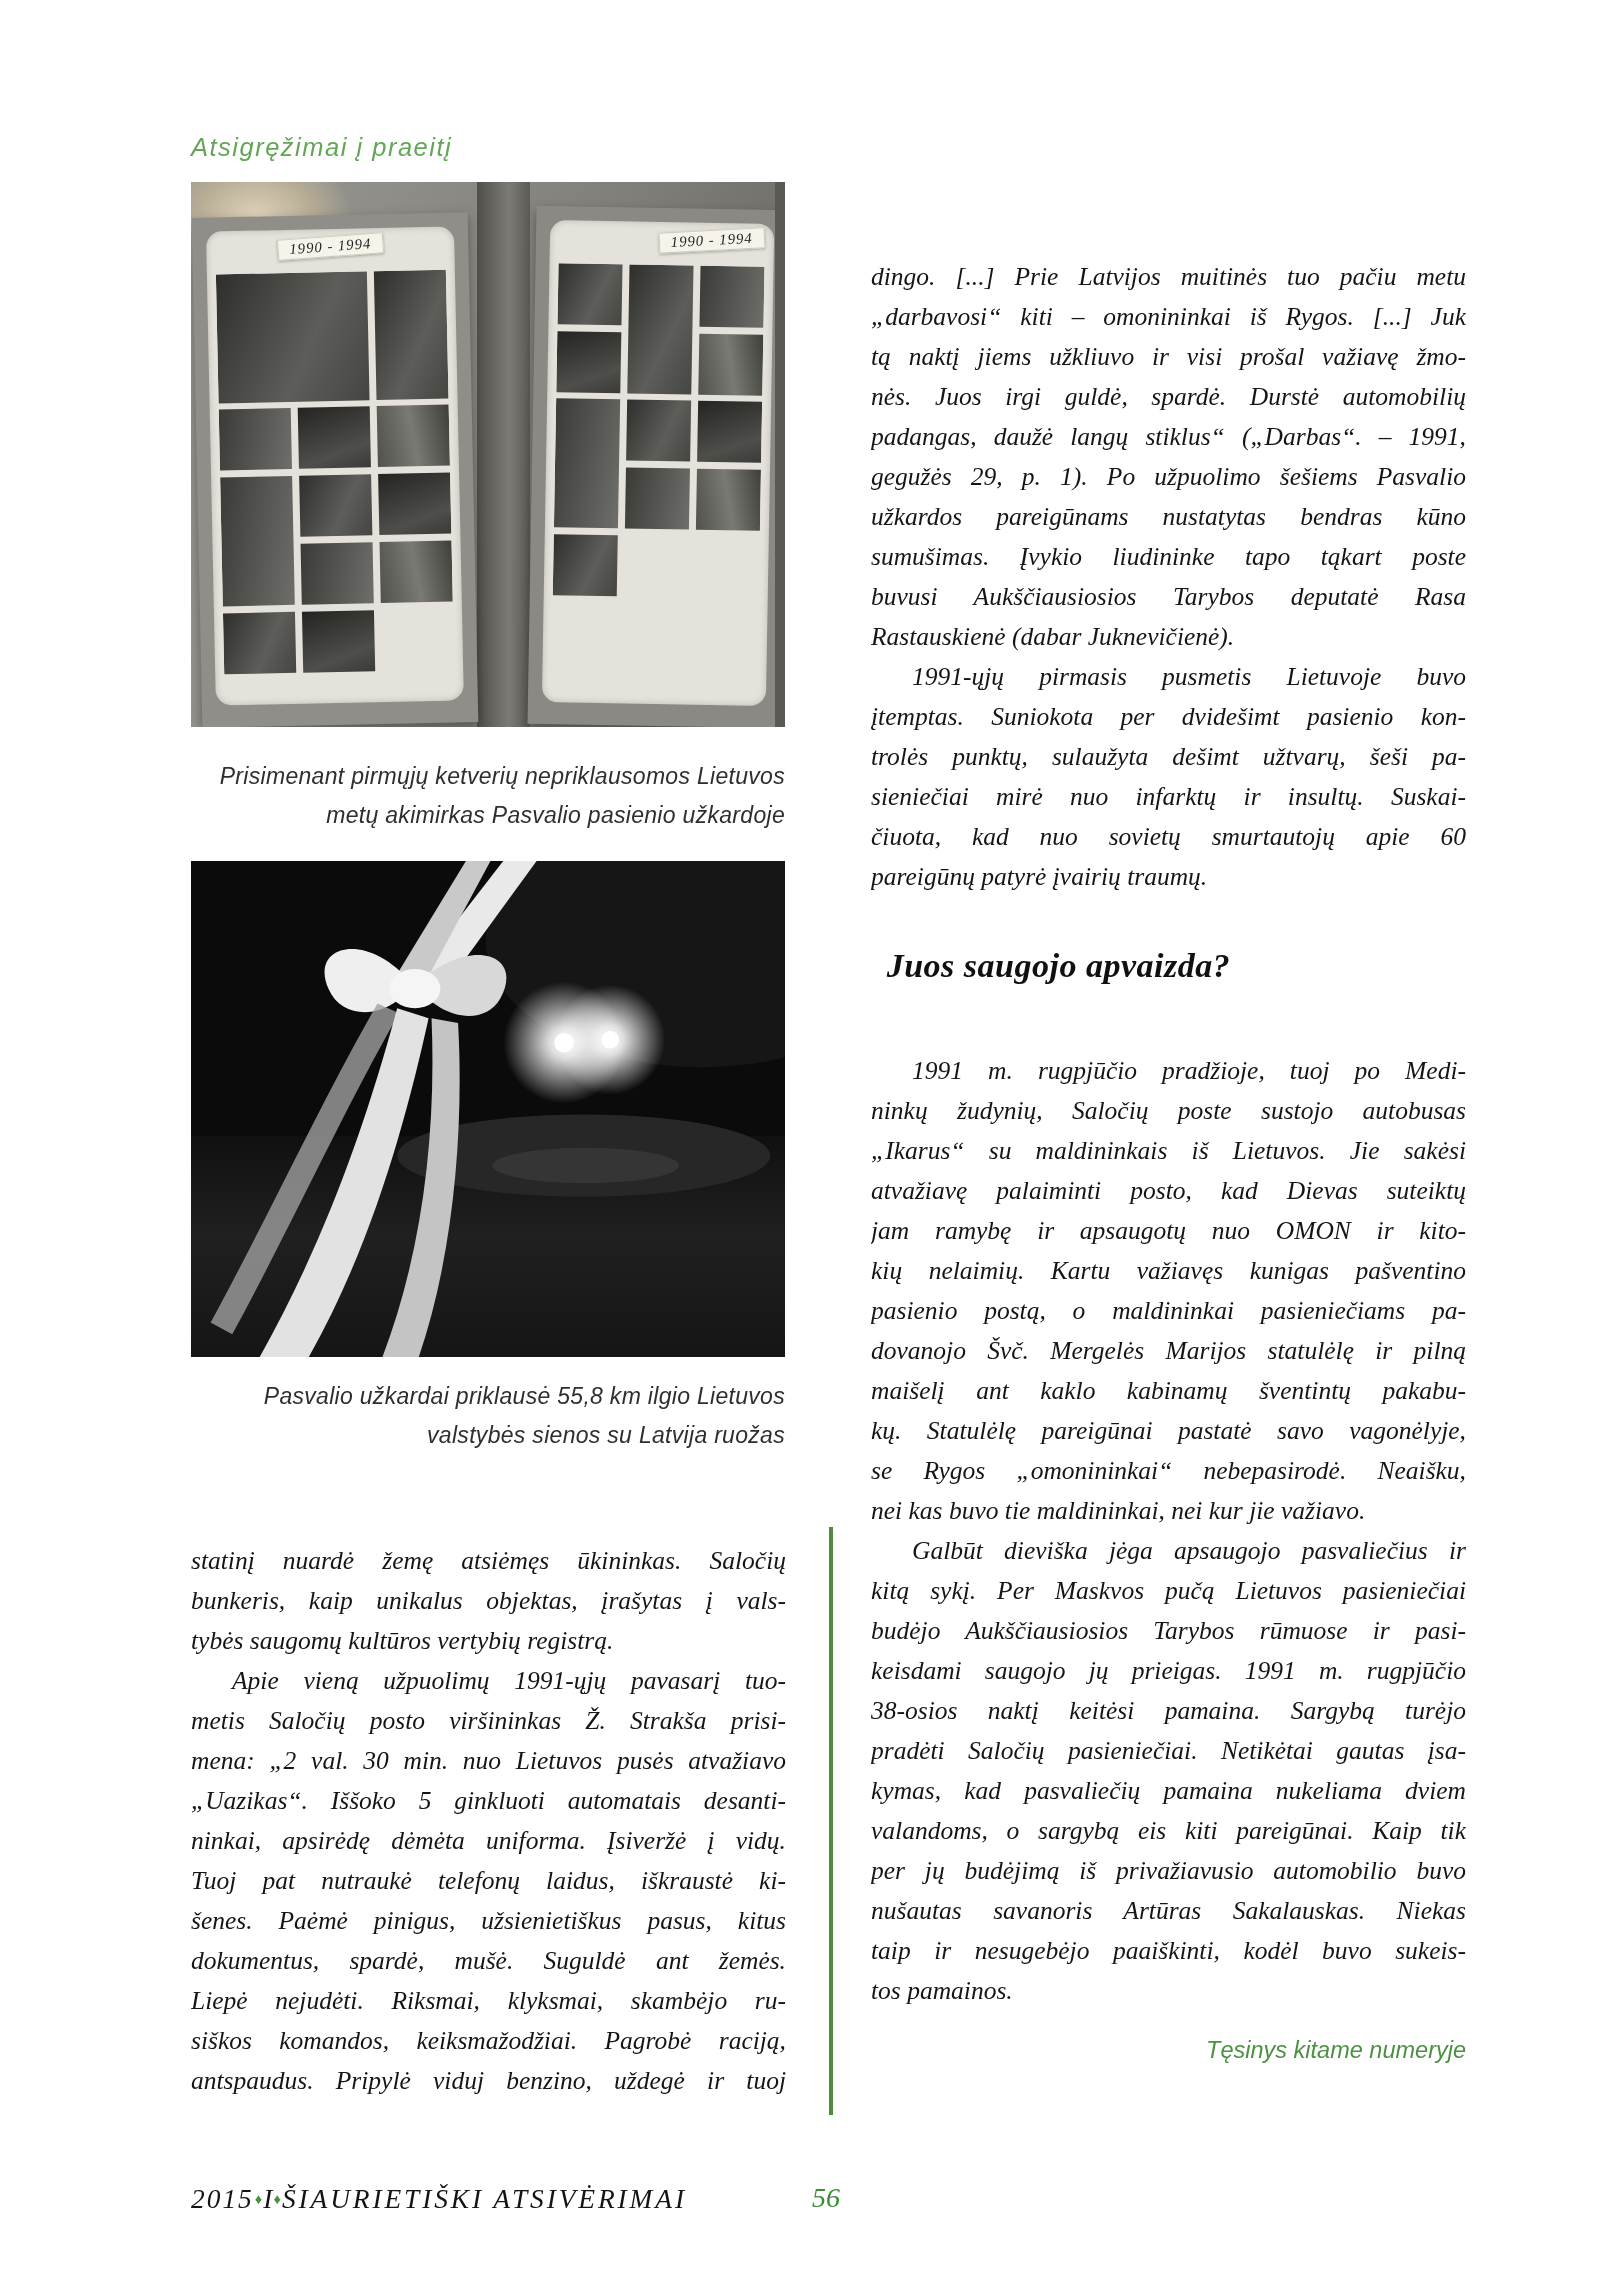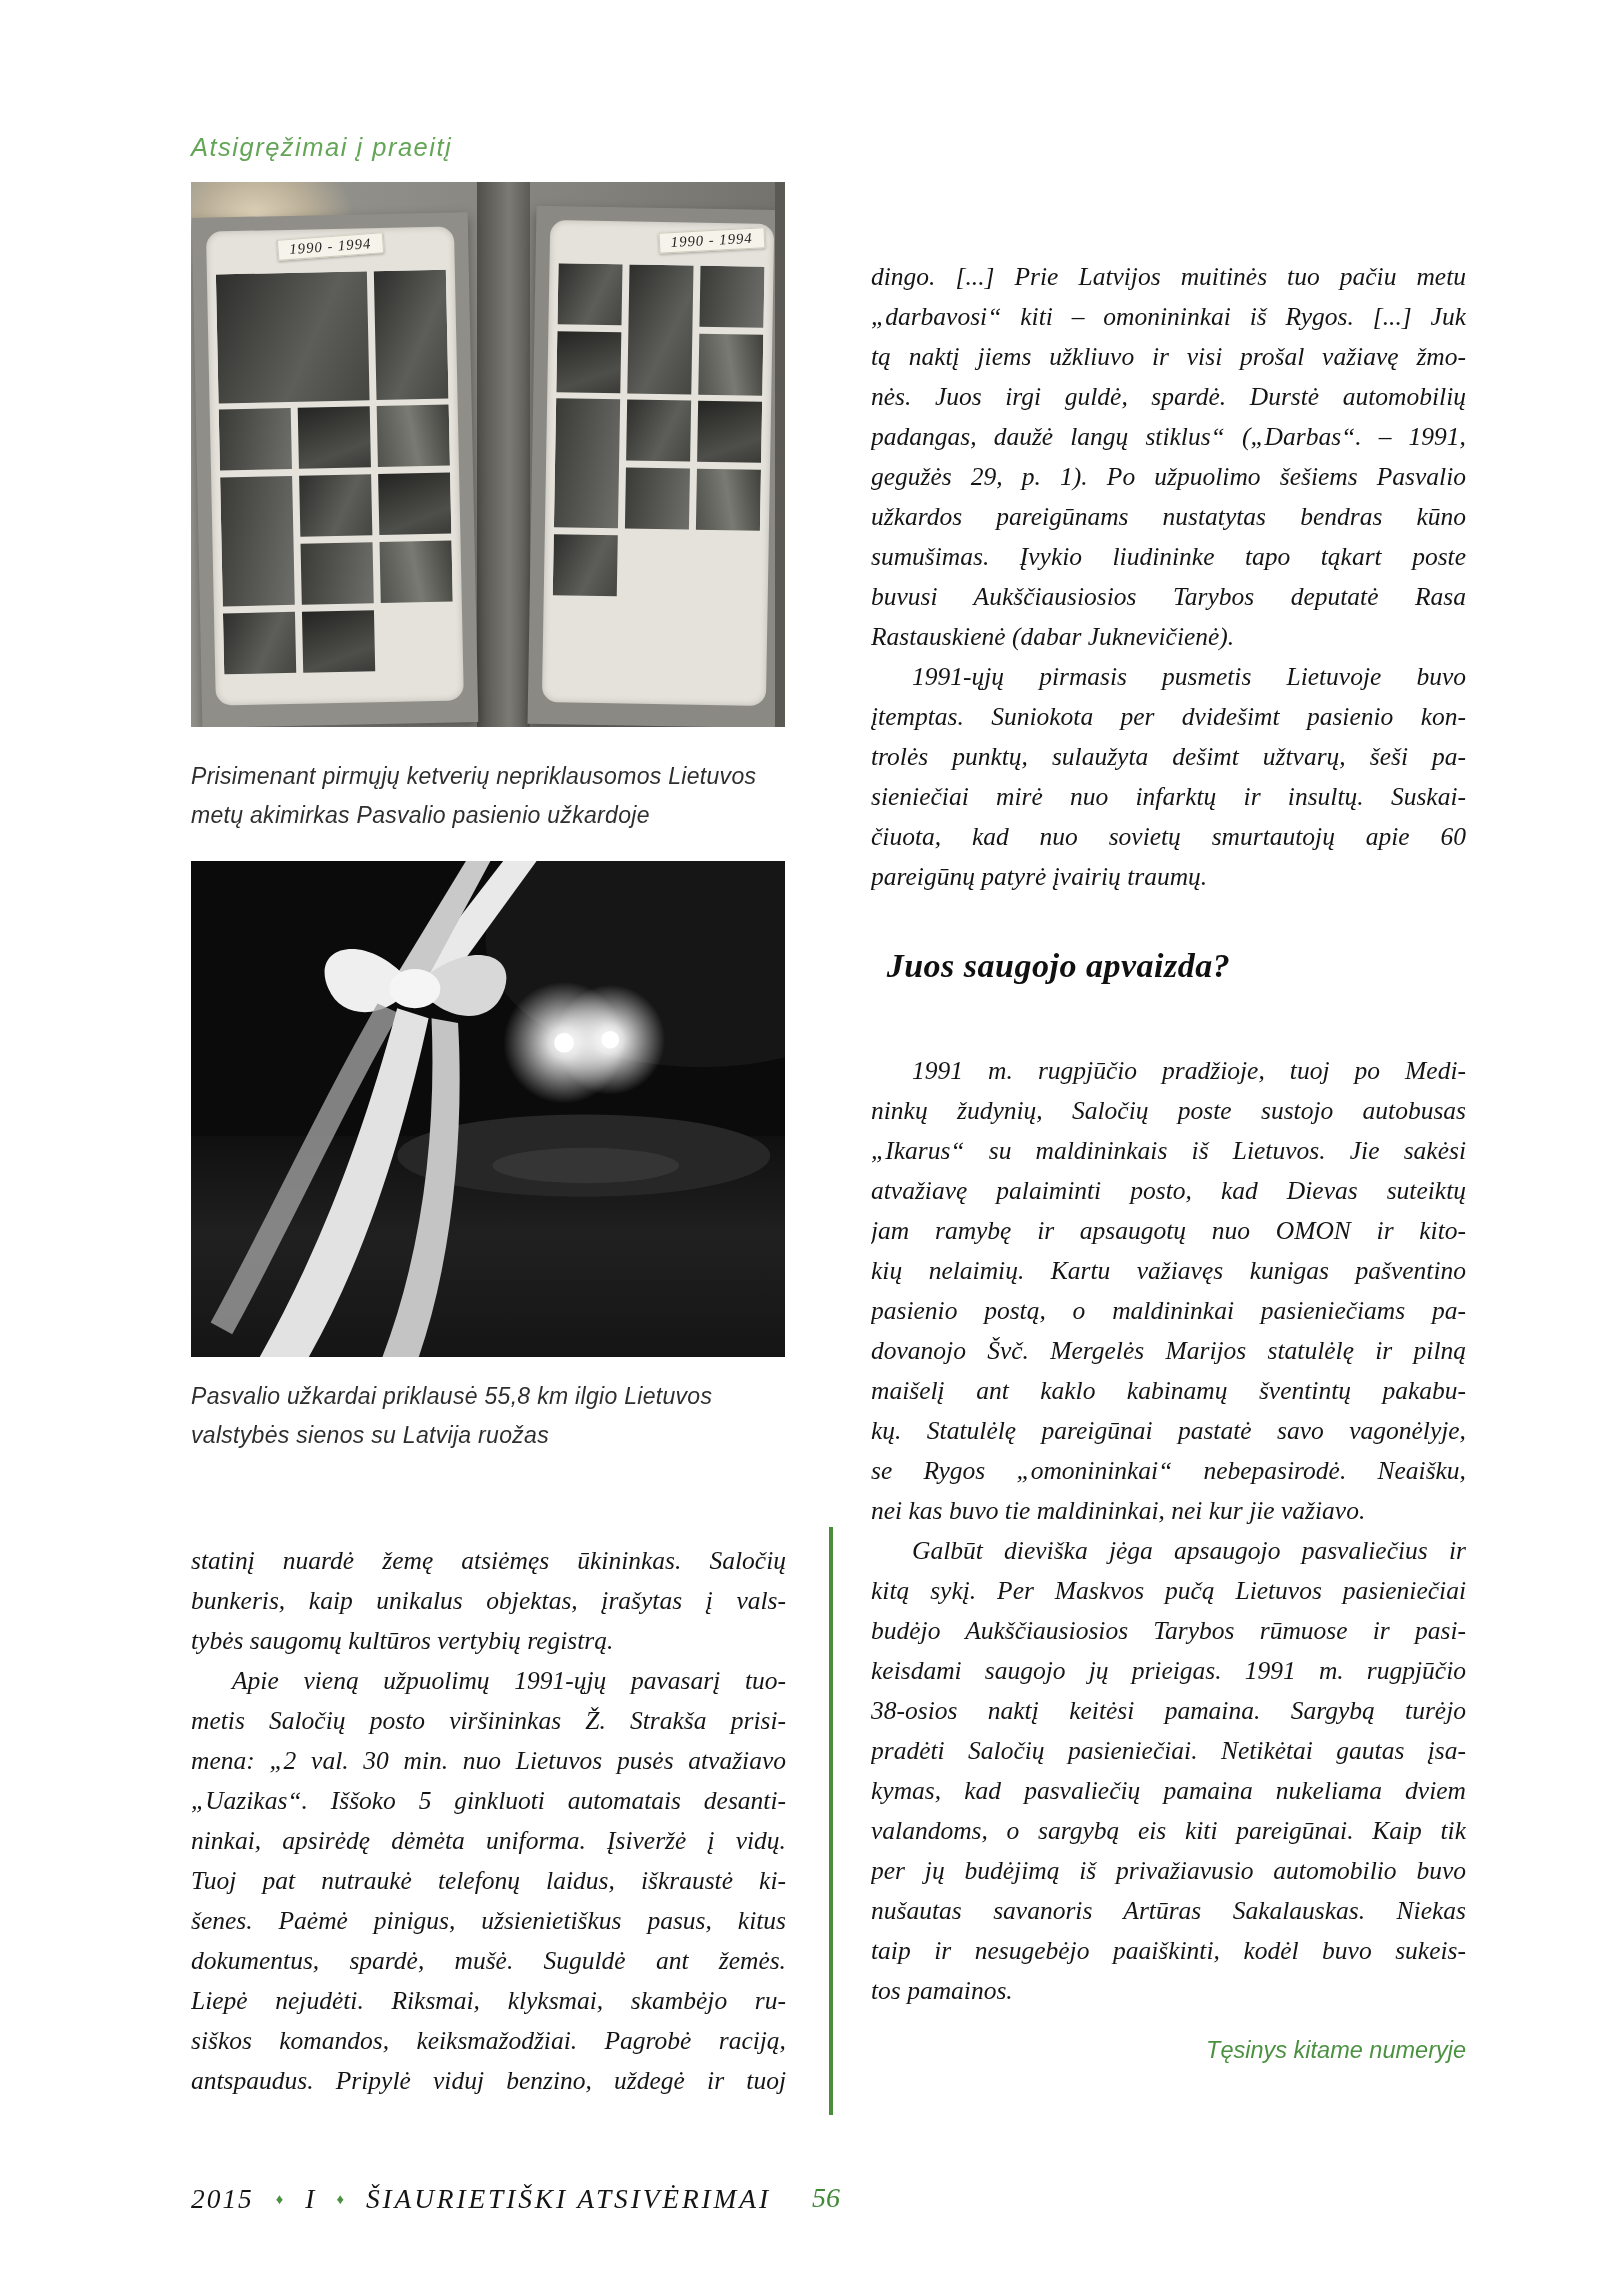--- a/index.html
+++ b/index.html
@@ -39,21 +39,21 @@
   .th.tall{grid-row:span 2;}
 
   
   .photo2{position:absolute;left:191px;top:861px;width:594px;height:496px;margin:0;
     background:#0b0b0b;overflow:hidden;}
   .photo2 svg{display:block;}
 
   
   .caption{position:absolute;left:191px;width:594px;
     font-family:"Liberation Sans","DejaVu Sans",sans-serif;
-    font-size:23px;line-height:39px;letter-spacing:0.3px;color:var(--caption-text,#2e2e2e);}
+    font-size:23px;line-height:39px;letter-spacing:0.3px;color:var(--caption-text,#2e2e2e);text-align:right;}
   .cap1{top:757px;}
   .cap2{top:1377px;}
 
   
   .body-col{position:absolute;width:595px;}
   .left-col{left:191px;top:1541px;}
   .right-col{left:871px;top:257px;}
   .para{margin:0;}
   .line{height:40px;line-height:40px;font-size:25.5px;overflow:hidden;
     text-align:justify;text-align-last:justify;-moz-text-align-last:justify;}
@@ -65,21 +65,21 @@
   .after-heading{margin-top:63px;}
   .continuation{margin-top:25.5px;text-align:right;
     font-family:"Liberation Sans","DejaVu Sans",sans-serif;
     font-size:23.5px;color:var(--accent-green,#4a9140);}
 
   
   .divider{position:absolute;left:829px;top:1527px;width:3.9px;height:588px;
     background:var(--divider-green,#4c8c3a);}
 
   
-  .footer{position:absolute;left:191px;top:2184px;display:flex;align-items:center;gap:22px;
+  .footer{position:absolute;left:191px;top:2184px;display:flex;align-items:center;gap:1px;
     font-size:27.4px;color:#141414;}
   .footer .year{letter-spacing:2px;}
   .footer .diamond{color:var(--accent-green,#4a9140);font-size:14.7px;line-height:1;}
   .footer .mag{letter-spacing:2.9px;}
   .pagenum{position:absolute;left:812px;top:2182px;font-size:28px;
     color:var(--pagenum-green,#3e8a37);}
 </style>
 </head>
 <body>
 

